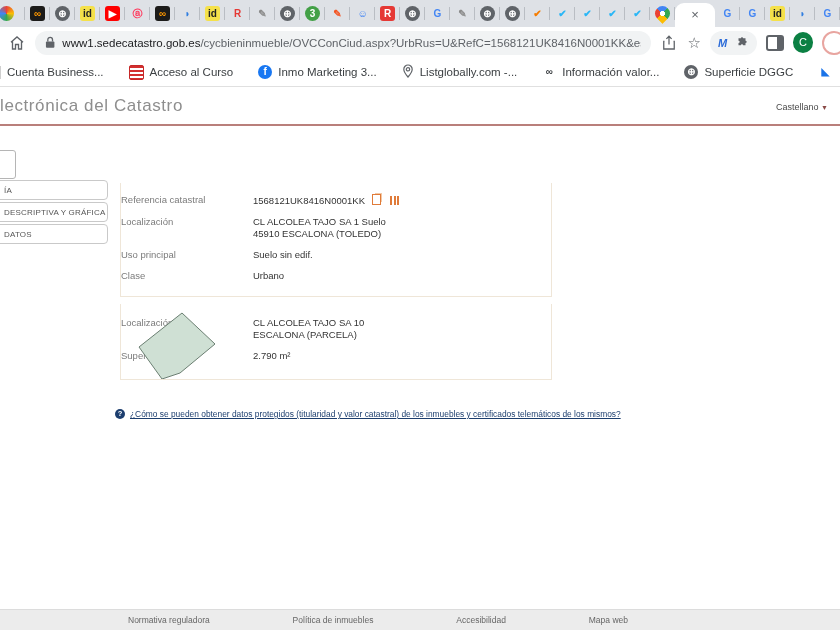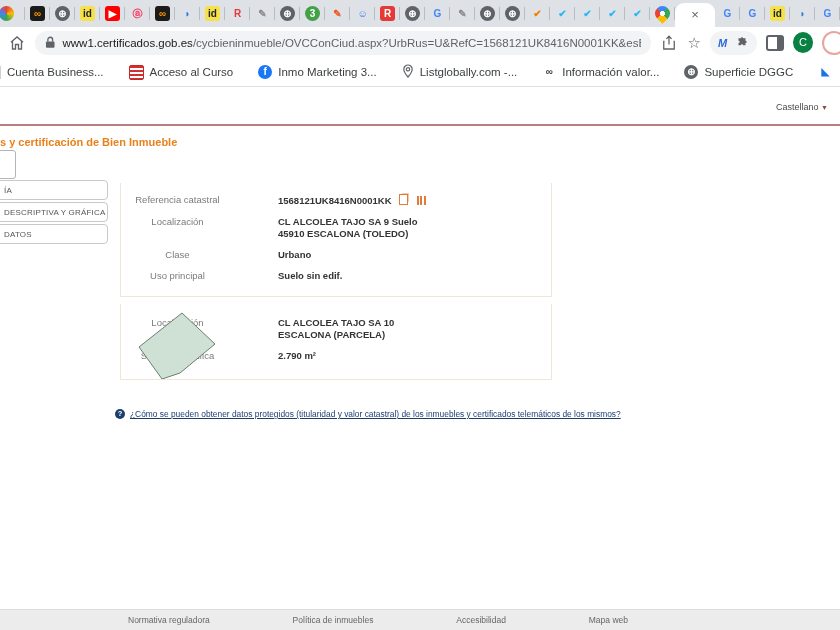--- a/index.html
+++ b/index.html
@@ -61,22 +61,22 @@
   .sidebar{position:absolute;left:0;top:0;}
   .side-item{position:absolute;left:-40px;width:148px;height:20px;border:1px solid #c9c9c9;
     border-radius:4px;background:#fff;font-size:8px;color:#555;display:flex;align-items:center;
     padding-left:43px;box-sizing:border-box;letter-spacing:.2px;cursor:pointer;}
 
   .panel{position:absolute;left:120px;width:432px;}
   .panel-header{height:18px;background:#f8bc59;color:#fff;font-weight:bold;font-size:9px;
     letter-spacing:.4px;line-height:18px;padding-left:9px;border-radius:2px 2px 0 0;}
   .panel-body{background:#fff;border:1px solid #efe6d8;border-top:none;padding:11px 0 5px;}
   .frow{display:flex;margin-bottom:9px;font-size:9.5px;line-height:12px;}
-  .flabel{width:113px;text-align:center;color:#7b7b7b;flex:0 0 auto;}
-  .fvalue{margin-left:44px;color:#333;font-weight:bold;}
+  .flabel{width:113px;text-align:left;color:#7b7b7b;flex:0 0 auto;}
+  .fvalue{margin-left:19px;color:#333;}
   .ref-icons{display:inline-block;white-space:nowrap;}
   .copy-ic{display:inline-block;width:7px;height:9px;border:1px solid #e07b39;margin-left:7px;
     vertical-align:-1px;background:#fff;box-shadow:2px -2px 0 -1px #f3c9a6;}
   .grid-ic{display:inline-block;width:9px;height:9px;margin-left:9px;vertical-align:-1px;
     background:linear-gradient(90deg,#e07b39 0 2px,transparent 2px 3.5px,#e07b39 3.5px 5.5px,
       transparent 5.5px 7px,#e07b39 7px 9px);}
   .parcel-body{position:relative;height:75px;padding:0;}
   .parcel-svg{position:absolute;left:16px;top:7px;}
   .parcel-fields{padding-top:13px;}
 
@@ -197,21 +197,21 @@
 
 <div class="urlrow">
   <svg class="icon16" viewBox="0 0 24 24">
     <path d="M4 11 L12 4 L20 11 M6 10 V20 H10 V14 H14 V20 H18 V10" fill="none" stroke="#5f6368" stroke-width="1.8"></path>
   </svg>
   <div class="omnibox">
     <svg width="11" height="13" viewBox="0 0 11 13">
       <rect x="1" y="5.5" width="9" height="6.5" rx="1" fill="#5f6368"></rect>
       <path d="M3 5.5 V3.5 a2.5 2.5 0 0 1 5 0 V5.5" fill="none" stroke="#5f6368" stroke-width="1.4"></path>
     </svg>
-    <div class="urltext"><span class="dom">www1.certificados.gob.es</span><span class="path">/cycbieninmueble/OVCConCiud.aspx?UrbRus=U&amp;RefC=1568121UK8416N0001KK&amp;esBice...</span></div>
+    <div class="urltext"><span class="dom">www1.sedecatastro.gob.es</span><span class="path">/cycbieninmueble/OVCConCiud.aspx?UrbRus=U&amp;RefC=1568121UK8416N0001KK&amp;esBice...</span></div>
   </div>
   <svg class="icon16" viewBox="0 0 24 24">
     <path d="M12 3 V14 M8.5 6.5 L12 3 L15.5 6.5 M6 10 H5 V20 H19 V10 H18" fill="none" stroke="#5f6368" stroke-width="1.7"></path>
   </svg>
   <span class="star">☆</span>
   <div class="extpill">
     <span class="mglyph">M</span>
     <svg width="14" height="14" viewBox="0 0 24 24">
       <path d="M10 4 a2 2 0 0 1 4 0 h4 v4 a2 2 0 0 1 0 4 v4 h-4 a2 2 0 0 0 -4 0 H6 v-4 a2 2 0 0 0 0 -4 V4 z" fill="#5f6368"></path>
     </svg>
@@ -247,57 +247,57 @@
     <div class="bm">
       <span class="g circle" style="background: rgb(95, 99, 104); color: rgb(255, 255, 255);">⊕</span>
       <span>Superficie DGGC</span>
     </div>
     <div class="bm">
       <span class="g" style="color: rgb(26, 115, 232);">◣</span>
     </div>
   </div>
 
 <div class="page">
+  <div class="site-title">lectrónica del Catastro</div>
   <div class="lang"><span>Castellano</span> <span class="car">▼</span></div>
   <div class="maroon"></div>
 
-  <div class="section-title">s y certificación de Bien Inmueble</div>
   <div class="cut-box"></div>
 
   <div class="sidebar">
       <div class="side-item" style="top: 93px;">ÍA</div>
       <div class="side-item" style="top: 115px;">DESCRIPTIVA Y GRÁFICA</div>
       <div class="side-item" style="top: 137px;">DATOS</div>
     </div>
 
   <div class="panel" style="top:96px">
     <div class="panel-body">
         <div class="frow">
           <span class="flabel">Referencia catastral</span>
           <div class="fvalue">
             <div>1568121UK8416N0001KK<span class="ref-icons"><span class="copy-ic"></span><span class="grid-ic"></span></span></div>
           </div>
         </div>
         <div class="frow">
           <span class="flabel">Localización</span>
           <div class="fvalue">
-            <div>CL ALCOLEA TAJO SA 9 Suelo</div>
+            <div>CL ALCOLEA TAJO SA 1 Suelo</div>
             <div>45910 ESCALONA (TOLEDO)</div>
+          </div>
+        </div>
+        <div class="frow">
+          <span class="flabel">Uso principal</span>
+          <div class="fvalue">
+            <div>Suelo sin edif.</div>
           </div>
         </div>
         <div class="frow">
           <span class="flabel">Clase</span>
           <div class="fvalue">
             <div>Urbano</div>
-          </div>
-        </div>
-        <div class="frow">
-          <span class="flabel">Uso principal</span>
-          <div class="fvalue">
-            <div>Suelo sin edif.</div>
           </div>
         </div>
       </div>
   </div>
 
   <div class="panel" style="top:217px">
     <div class="panel-body parcel-body">
       <svg class="parcel-svg" width="80" height="68" viewBox="0 0 80 68">
         <polygon points="45,2 78,33 43,62 25,68 2,36" fill="#cfe0d4" stroke="#6b7f72" stroke-width="1"></polygon>
       </svg>

